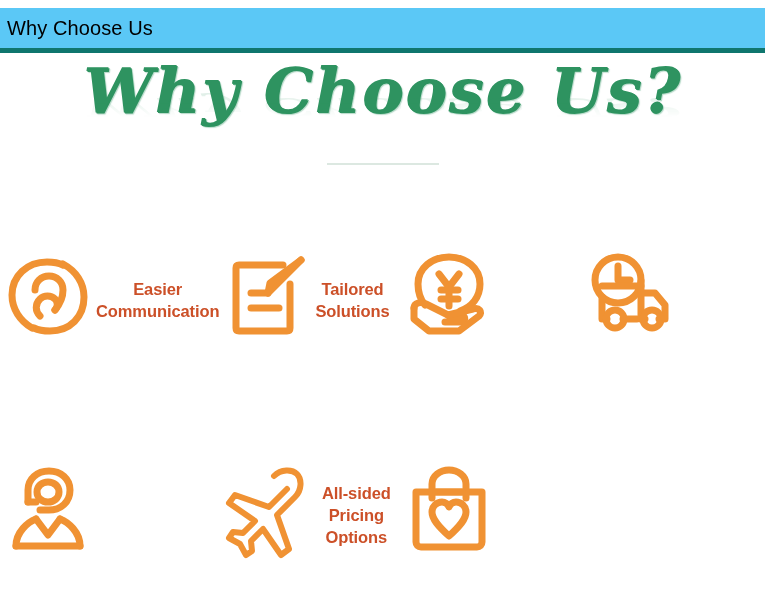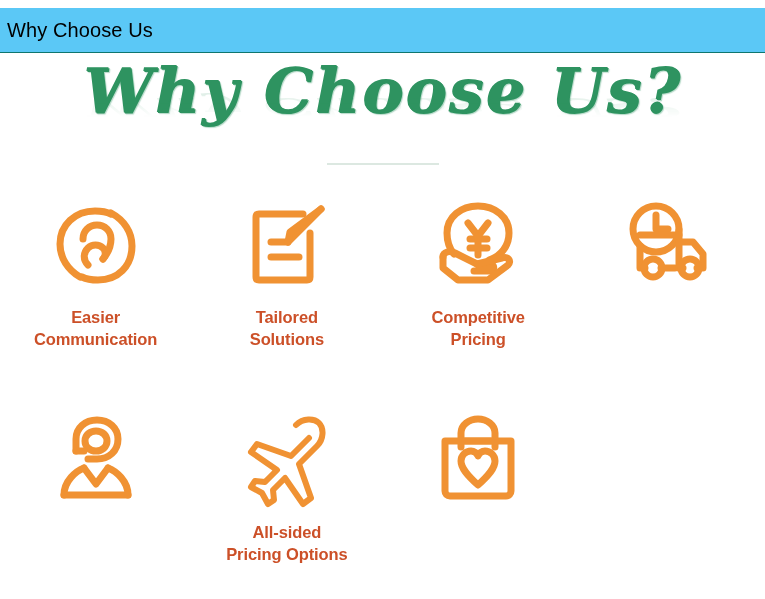--- a/index.html
+++ b/index.html
@@ -16,21 +16,21 @@
   }
 
   
   .window-header {
     position: absolute;
     left: 0;
     top: 8px;
     width: 765px;
     height: 45px;
     background: #5BC8F6;
-    border-bottom: 1px solid #0f766e;
+    border-bottom: 5px solid #0f766e;
     box-sizing: border-box;
     display: flex;
     align-items: center;
   }
   .window-title {
     font-size: 20px;
     color: #000000;
     padding-left: 7px;
     letter-spacing: 0.1px;
     white-space: nowrap;
@@ -102,21 +102,20 @@
     position: absolute;
     left: 0;
     top: 130px;
     width: 765px;
     display: grid;
     grid-template-columns: repeat(4, 1fr);
     grid-template-rows: 215px 215px;
   }
   .feature {
     display: flex;
-    flex-direction: column;
     align-items: center;
     justify-content: flex-start;
     padding-top: 6px;
   }
   .feature-icon {
     width: 96px;
     height: 108px;
     display: flex;
     align-items: center;
     justify-content: center;
@@ -185,22 +184,20 @@
         <svg width="92" height="96" viewBox="0 0 92 96" fill="none" stroke="#F09233" stroke-width="7" stroke-linecap="round" stroke-linejoin="round">
           <path d="M22 56 C17 50 15 42 15 35 C15 19 29 8 46 8 C63 8 77 19 77 35 C77 48 69 58 57 62"></path>
           <path d="M36 25 L46 38 L56 25"></path>
           <path d="M38 41 H55"></path>
           <path d="M38 50 H55"></path>
           <path d="M46 38 V57"></path>
           <path d="M11 59 C11 54 18 52 23 55 L45 66 H58 C63 66 63 73 58 73 H42"></path>
           <path d="M45 66 L70 60 C76 58 80 63 76 67 L56 82 H26 L11 70 V59"></path>
         </svg>
       </div>
-      <div class="feature-label">Competitive
-Pricing</div>
     </div>
 
     <div class="feature">
       <div class="feature-icon">
         <svg width="92" height="96" viewBox="0 0 92 96" fill="none" stroke="#F09233" stroke-width="7" stroke-linecap="round" stroke-linejoin="round">
           <circle cx="33" cy="31" r="23"></circle>
           <path d="M33 17 V31 H45"></path>
           <path d="M17 48 V70 H22"></path>
           <path d="M38 70 H52"></path>
           <path d="M56 37 H17"></path>

